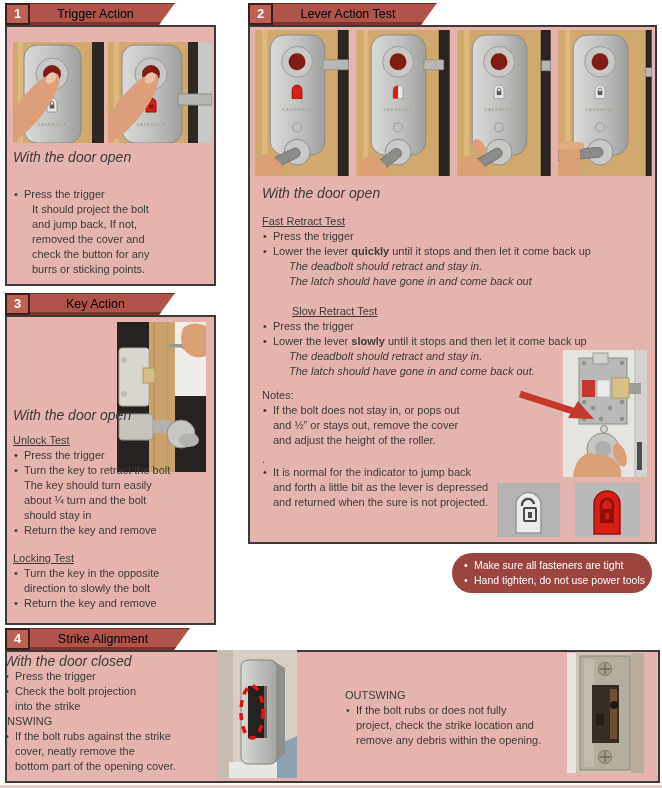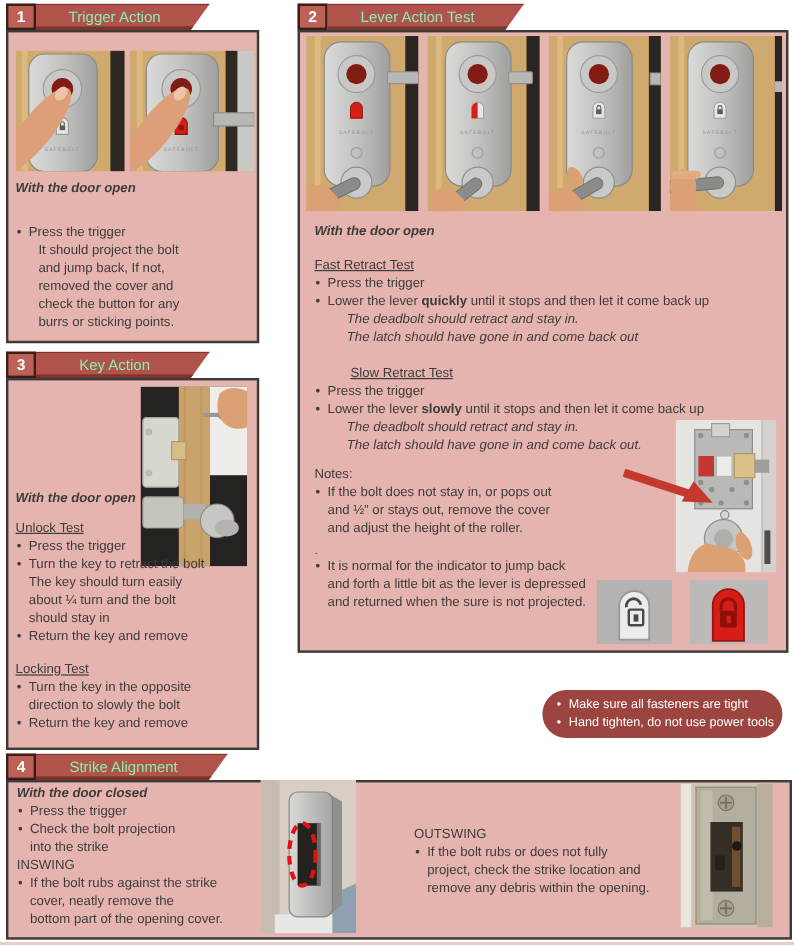--- a/index.html
+++ b/index.html
@@ -5,52 +5,52 @@
   html,body { margin:0; padding:0; background:#ffffff; }
   .page { position:relative; width:662px; height:788px; background:#ffffff;
           font-family:"Liberation Sans", sans-serif; color:#3c3c3c; overflow:hidden; }
 
   
   .sec-head { position:absolute; display:flex; height:22px; z-index:5; }
   .num { width:25px; height:22px; box-sizing:border-box; background:#bd6157;
          border:2px solid #3e1d19; color:#fff; font-weight:bold; font-size:13px;
          line-height:18px; text-align:center; }
   .banner { position:relative; height:22px; box-sizing:border-box; background:#b0534b;
-            color:#86efac; font-size:12.5px; line-height:21px; text-align:center;
+            color:#000000; font-size:12.5px; line-height:21px; text-align:center;
             padding:0 24px 0 10px; border-top:1px solid #6e2f28;
             clip-path:polygon(0 0,100% 0,calc(100% - 16px) 100%,0 100%); }
   .banner::after { content:""; position:absolute; left:0; bottom:0; width:100%; height:3px;
                    background:#7b332c; }
 
   
   .sec-body { position:absolute; background:#e5b4af; border:2px solid #3b3b3b; box-sizing:border-box; }
 
   
   .photo { position:absolute; overflow:hidden; }
   .photo svg { display:block; width:100%; height:100%; }
   .brand { font-size:4.2px; fill:#96968e; letter-spacing:1px; text-anchor:middle;
            font-family:"Liberation Sans",sans-serif; }
 
   
   .txt { position:absolute; font-size:11px; line-height:15px; z-index:4; }
   .txt div { white-space:nowrap; }
-  .intro { font-style:italic; font-weight:bold; font-size:11px; }
+  .intro { font-style:italic; font-weight:normal; font-size:14px; }
   .uhead { text-decoration:underline; }
   .li { position:relative; padding-left:11px; }
   .li::before { content:"\2022"; position:absolute; left:1px; }
   .cont  { padding-left:19px; }   
   .cont3 { padding-left:11px; }   
   .sub  { padding-left:27px; font-style:italic; }  
   .sub3 { padding-left:11px; }  
   .mt13 { margin-top:13px; } .mt15 { margin-top:15px;margin-left:30px; } .mt9 { margin-top:9px; }
   .mt10 { margin-top:10px; } .mt22 { margin-top:22px; }
   .straydot { height:11px; line-height:11px; font-size:10px; margin-top:6px; }
 
   
-  .fbox { position:absolute; left:452px; top:575px; width:200px; height:40px; box-sizing:border-box;
+  .fbox { position:absolute; left:452px; top:553px; width:200px; height:40px; box-sizing:border-box;
           background:#9c4440; color:#fff; font-size:10.5px; line-height:15px;
           padding:5px 0 0 12px; z-index:4;border-radius:20px; }
   .fbox .fli { position:relative; padding-left:10px; white-space:nowrap; }
   .fbox .fli::before { content:"\2022"; position:absolute; left:0; }
 
   .arrow-overlay { position:absolute; z-index:6; }
   .bottom-line { position:absolute; left:0; top:785px; width:662px; height:3px; background:#e9cdc9; }
 </style>
 </head>
 <body>
@@ -328,21 +328,21 @@
     <div class="fli">Make sure all fasteners are tight</div>
     <div class="fli">Hand tighten, do not use power tools</div>
   </div>
 
   <div class="sec-head" style="left:5px;top:628px;">
     <div class="num">4</div>
     <div class="banner" style="width:160px;">Strike Alignment</div>
   </div>
   <div class="sec-body" style="left:5px;top:650px;width:655px;height:133px;"></div>
 
-  <div class="txt" style="left:14px;top:654px;width:200px;">
+  <div class="txt" style="left:4px;top:654px;width:200px;">
     <div class="intro">With the door closed</div>
     <div class="li">Press the trigger</div>
     <div class="li">Check the bolt projection</div>
     <div class="cont3">into the strike</div>
     <div>INSWING</div>
     <div class="li">If the bolt rubs against the strike</div>
     <div class="cont3">cover, neatly remove the</div>
     <div class="cont3">bottom part of the opening cover.</div>
   </div>
 

